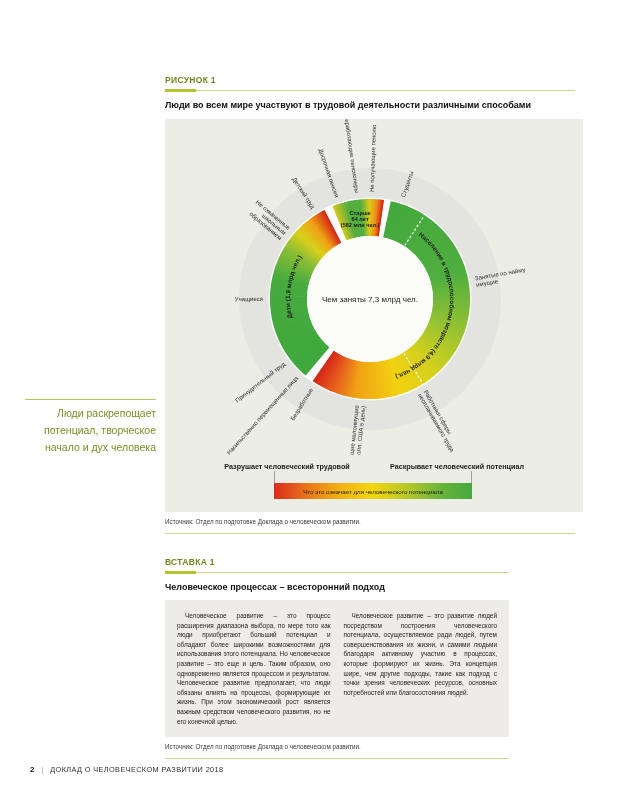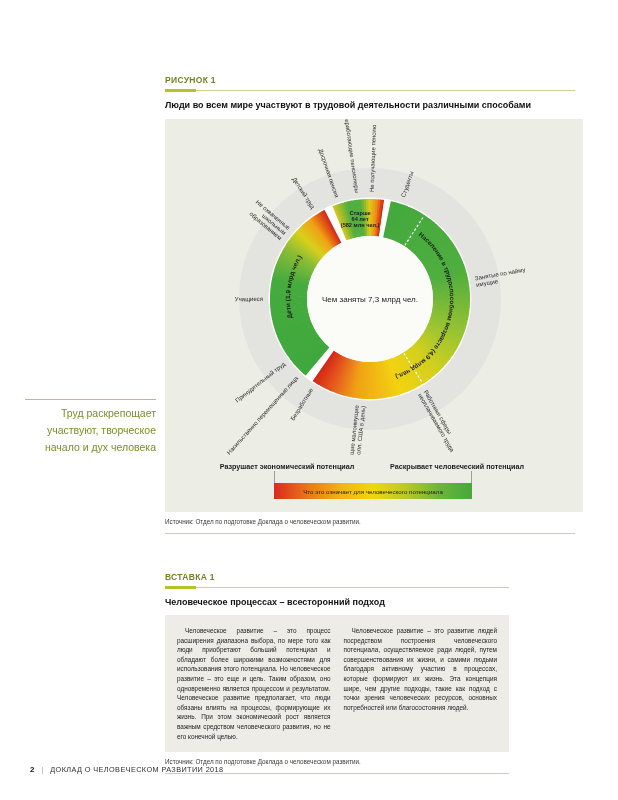--- a/index.html
+++ b/index.html
@@ -26,21 +26,21 @@
             font-size:6.2px;color:#1e1e1e;white-space:nowrap;}
   .source{margin-top:6px;font-size:6.3px;color:#3a3a38;}
   .end-rule{margin-top:8px;height:1px;background:#ccd494;}
 
   
   .quote{position:absolute;left:25px;top:399px;width:131px;text-align:right;}
   .quote-rule{height:1px;background:#b9c45a;margin-bottom:5px;}
   .quote p{margin:0;font-size:10.5px;line-height:1.6;color:#7d8d25;}
 
   
-  .box-block{position:absolute;left:165px;top:557px;width:344px;margin-top:15px;}
+  .box-block{position:absolute;left:165px;top:557px;width:344px;}
   .graybox{margin-top:8px;background:#edece7;padding:11px 12px;display:flex;gap:13px;}
   .graybox .col{flex:1;font-size:6.4px;line-height:1.5;text-align:justify;
                 color:#222;text-indent:8px;}
 
   
   .footer{position:absolute;left:30px;top:765px;display:flex;align-items:center;gap:7px;}
   .footer .pg{font-size:8px;font-weight:bold;color:#111;}
   .footer .sep{font-size:7px;color:#9a9a9a;}
   .footer .rpt{font-size:7.3px;letter-spacing:.4px;color:#2e2e2e;}
 </style>
@@ -328,36 +328,36 @@
           <text x="148.2986387270471" y="270.7411462887376" font-size="6" fill="#2b2b2b" text-anchor="end" transform="rotate(-58 148.2986387270471 270.7411462887376)"><tspan x="148.2986387270471" dy="0">Безработные</tspan></text>
           <text x="133.40302511960215" y="259.5164963260812" font-size="6" fill="#2b2b2b" text-anchor="end" transform="rotate(-48 133.40302511960215 259.5164963260812)"><tspan x="133.40302511960215" dy="0">Насильственно перемещенные лица</tspan></text>
           <text x="120.68284936408074" y="245.8757778598454" font-size="6" fill="#2b2b2b" text-anchor="end" transform="rotate(-38 120.68284936408074 245.8757778598454)"><tspan x="120.68284936408074" dy="0">Принудительный труд</tspan></text>
           <text x="98.01629661826614" y="181.86740748878933" font-size="6" fill="#2b2b2b" text-anchor="end" transform="rotate(-1 98.01629661826614 181.86740748878933)"><tspan x="98.01629661826614" dy="0">Учащиеся</tspan></text>
           <text x="123.03324458626935" y="111.2217257635403" font-size="6" fill="#2b2b2b" text-anchor="end" transform="rotate(40 123.03324458626935 111.2217257635403)"><tspan x="123.03324458626935" dy="0">Не охваченные</tspan><tspan x="123.03324458626935" dy="6.6">школьным</tspan><tspan x="123.03324458626935" dy="6.6">образованием</tspan></text>
           <text x="146.7236232533921" y="90.26224922983963" font-size="6" fill="#2b2b2b" text-anchor="end" transform="rotate(57 146.7236232533921 90.26224922983963)"><tspan x="146.7236232533921" dy="0">Детский труд</tspan></text>
           <text x="170.16420747308416" y="78.82951241087314" font-size="6" fill="#2b2b2b" text-anchor="end" transform="rotate(71 170.16420747308416 78.82951241087314)"><tspan x="170.16420747308416" dy="0">Досрочная пенсия</tspan></text>
           <text x="190.10847819727294" y="74.04131664465199" font-size="6" fill="#2b2b2b" text-anchor="end" transform="rotate(82 190.10847819727294 74.04131664465199)"><tspan x="190.10847819727294" dy="0">Неработающие пенсионеры</tspan></text>
         </svg>
 
-      <span class="legend-label" style="left:122px">Разрушает экономический потенциал</span>
+      <span class="legend-label" style="left:122px">Разрушает человеческий трудовой</span>
       <span class="legend-label" style="left:292px">Раскрывает человеческий потенциал</span>
       <span class="tick" style="left:109px"></span>
       <span class="tick" style="left:306px"></span>
       <div class="grad-bar" style="background: linear-gradient(90deg, rgb(217, 43, 31), rgb(234, 117, 24), rgb(242, 178, 19), rgb(242, 214, 14), rgb(185, 201, 38), rgb(108, 181, 58), rgb(69, 168, 62));">
         <span>Что это означает для человеческого потенциала</span>
       </div>
     </div>
 
     <div class="source">Источник: Отдел по подготовке Доклада о человеческом развитии.</div>
     <div class="end-rule"></div>
   </section>
 
   <aside class="quote">
     <div class="quote-rule"></div>
-    <p>Труд раскрепощает участвуют, творческое начало и дух человека</p>
+    <p>Люди раскрепощает потенциал, творческое начало и дух человека</p>
   </aside>
 
   <section class="box-block">
     <div class="kicker">ВСТАВКА 1</div>
     <div class="rule">
       <span class="thin"></span>
       <span class="thick"></span>
     </div>
     <h2 class="sec-title">Человеческое процессах – всесторонний подход</h2>
     <div class="graybox">

